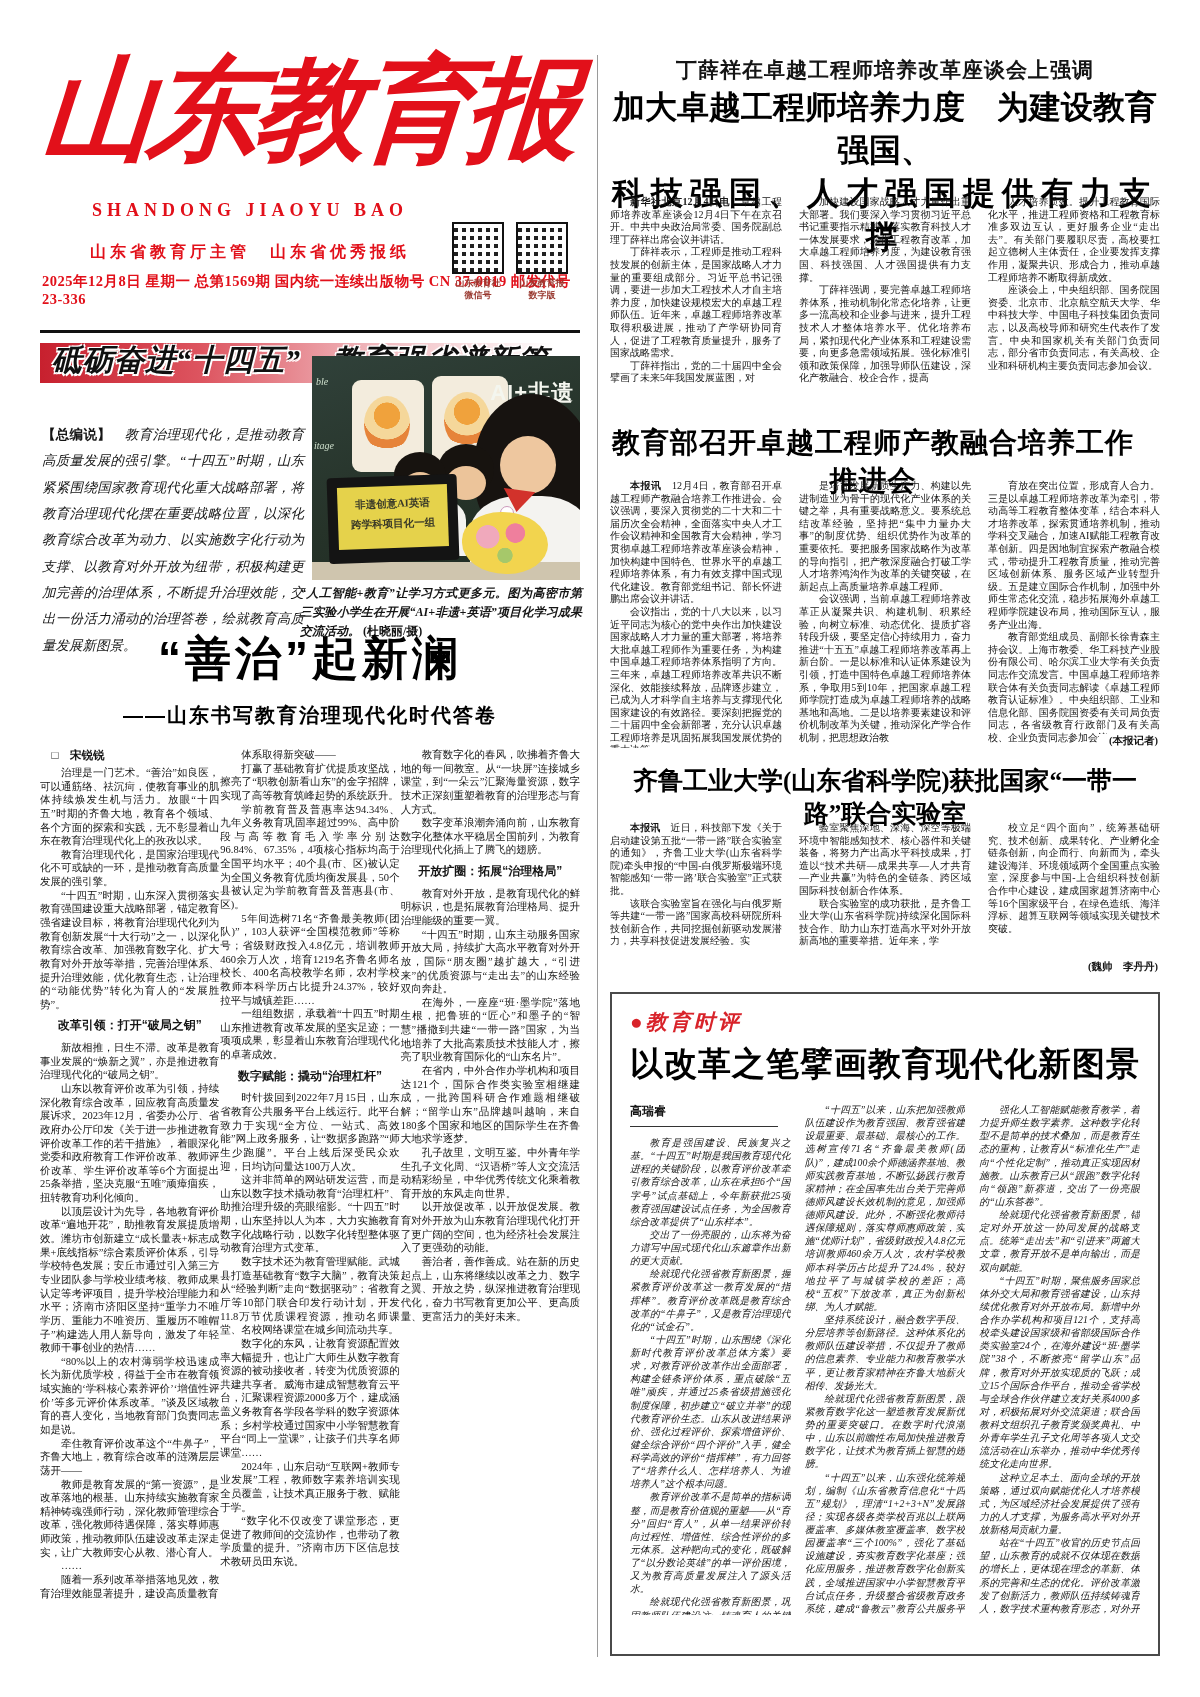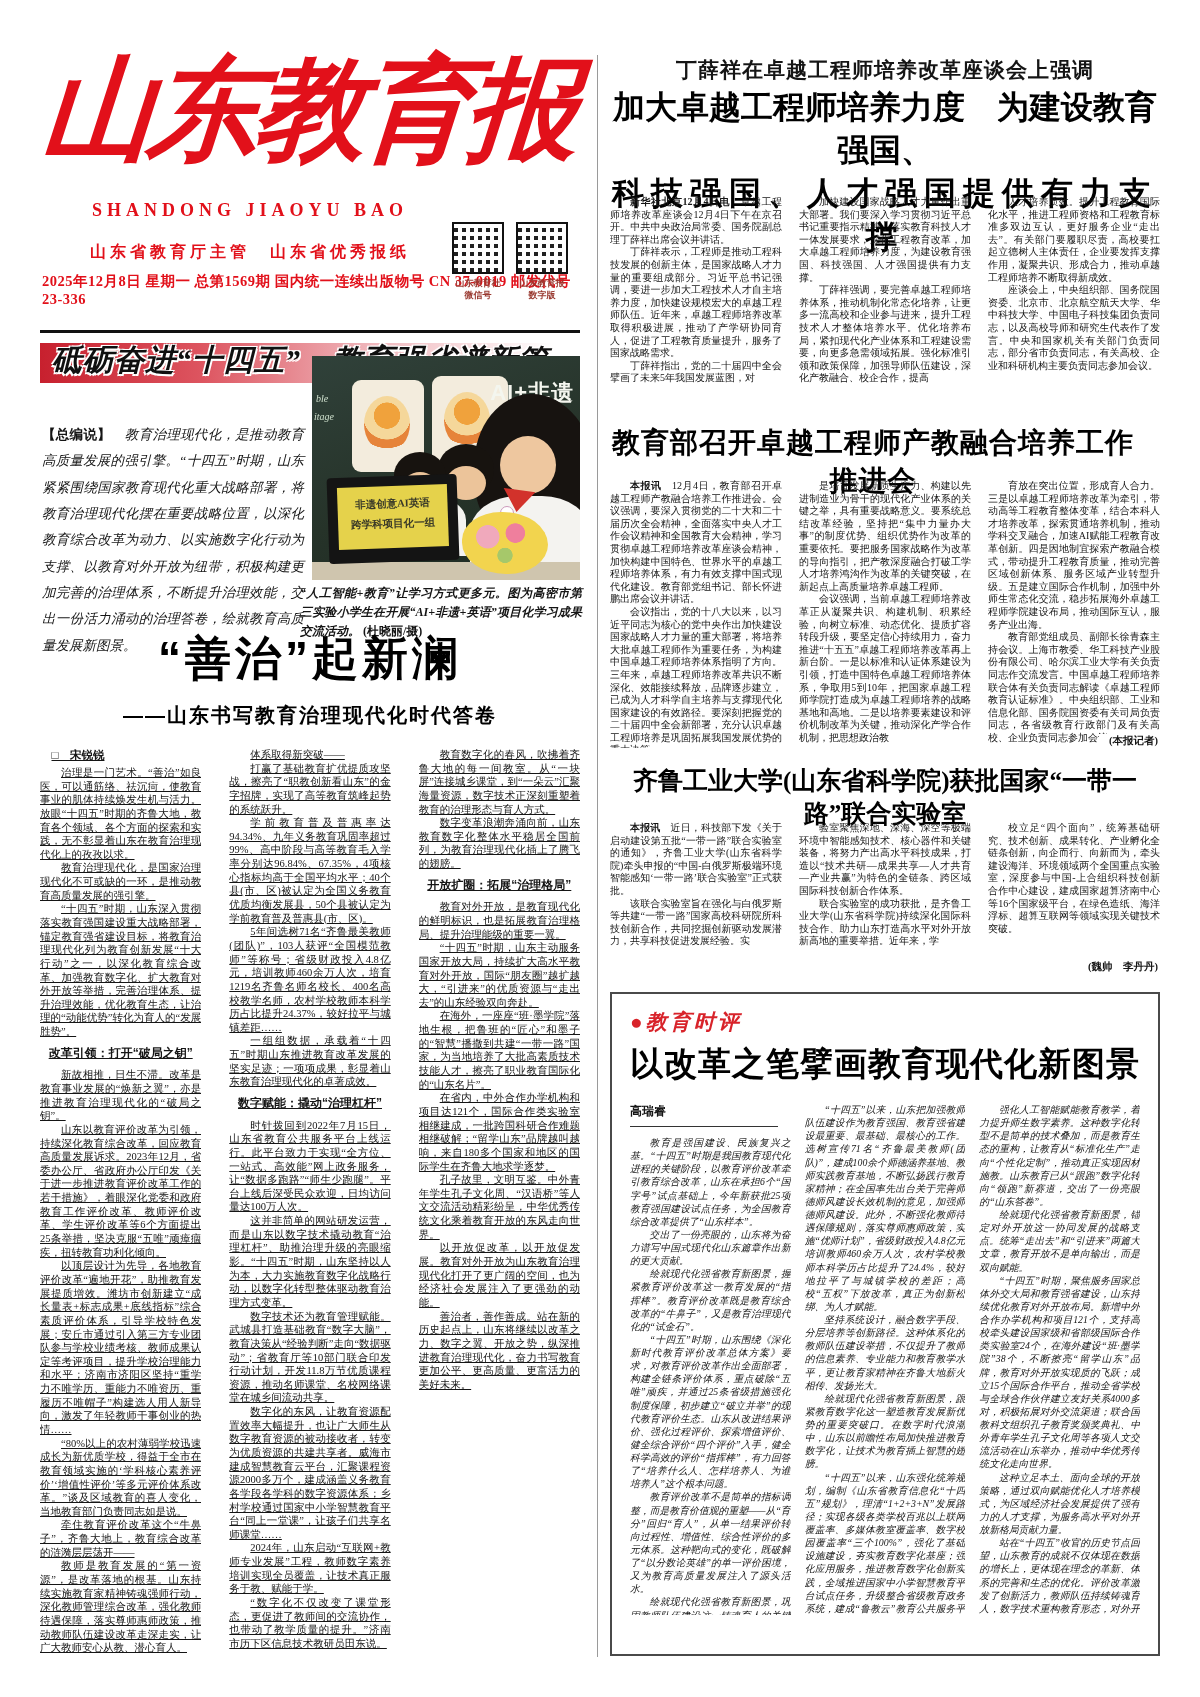--- a/index.html
+++ b/index.html
@@ -84,21 +84,21 @@
     font-style:italic; line-height:1.6; text-align:justify; }
   .caption .credit { font-style:normal; }
 
   
   .feature-headline { position:absolute; left:40px; top:628px; width:540px; text-align:center;
     font-family:"Liberation Sans","DejaVu Sans",sans-serif; font-weight:900; font-size:46px; letter-spacing:4px; color:#000; }
   .feature-subtitle { position:absolute; left:40px; top:702px; width:540px; text-align:center;
     font-family:"Liberation Sans",sans-serif; font-weight:bold; font-size:20px; letter-spacing:2px; color:#000; }
   .feature-body { position:absolute; left:40px; top:748px; width:540px; height:910px; }
 
-  .cols { display:flex; gap:28px; height:100%;text-decoration:underline; }
+  .cols { display:flex; gap:1px; height:100%; }
   .col { flex:1; overflow:hidden; font-size:10.5px; line-height:1.3; }
   .col p.para { text-indent:2em; text-align:justify; margin:0; }
   .col p.subhead { text-align:center; font-weight:bold; text-indent:0;
     font-family:"Liberation Sans",sans-serif; font-size:12px; margin:7px 0; }
   .col p.byline { font-weight:bold; text-indent:1em; margin-bottom:3px; font-size:11.5px; }
   .col p.author { font-weight:bold; font-style:normal; text-indent:0; font-size:12px;
     border-bottom:1.5px solid #333; padding-bottom:7px; margin-bottom:9px; width:92%; }
 
   
   .v-divider { position:absolute; left:597px; top:55px; width:1px; height:1602px; background:#9a9a9a; }
@@ -144,22 +144,22 @@
   <div class="qr-label l1"><span>山东教育社</span><br><span>微信号</span></div>
   <div class="qr-label l2"><span>山东教育报</span><br><span>数字版</span></div>
 
   <div class="left-rule"></div>
   <div class="ribbon"></div>
   <div class="ribbon-text">砥砺奋进“十四五”　教育强省谱新篇</div>
 
   <div class="editor-note"><b>【总编说】</b>　<span>教育治理现代化，是推动教育高质量发展的强引擎。“十四五”时期，山东紧紧围绕国家教育现代化重大战略部署，将教育治理现代化摆在重要战略位置，以深化教育综合改革为动力、以实施数字化行动为支撑、以教育对外开放为纽带，积极构建更加完善的治理体系，不断提升治理效能，交出一份活力涌动的治理答卷，绘就教育高质量发展新图景。</span></div>
 
   <div class="photo">
-    <span class="chalk-small" style="left:4px;top:37px;">ble</span>
-    <span class="chalk-small" style="left:2px;top:55px;">itage</span>
+    <span class="chalk-small" style="left:4px;top:20px;">ble</span>
+    <span class="chalk-small" style="left:2px;top:84px;">itage</span>
     <div class="card c1">
         <div class="tiger-doodle"></div>
       </div>
     <div class="card c2">
         <div class="tiger-doodle"></div>
       </div>
     <div class="board-text1">AI+非遗</div>
     <div class="board-text2">小课堂</div>
     <div class="girl-hair"></div>
     <div class="girl-face"></div>

